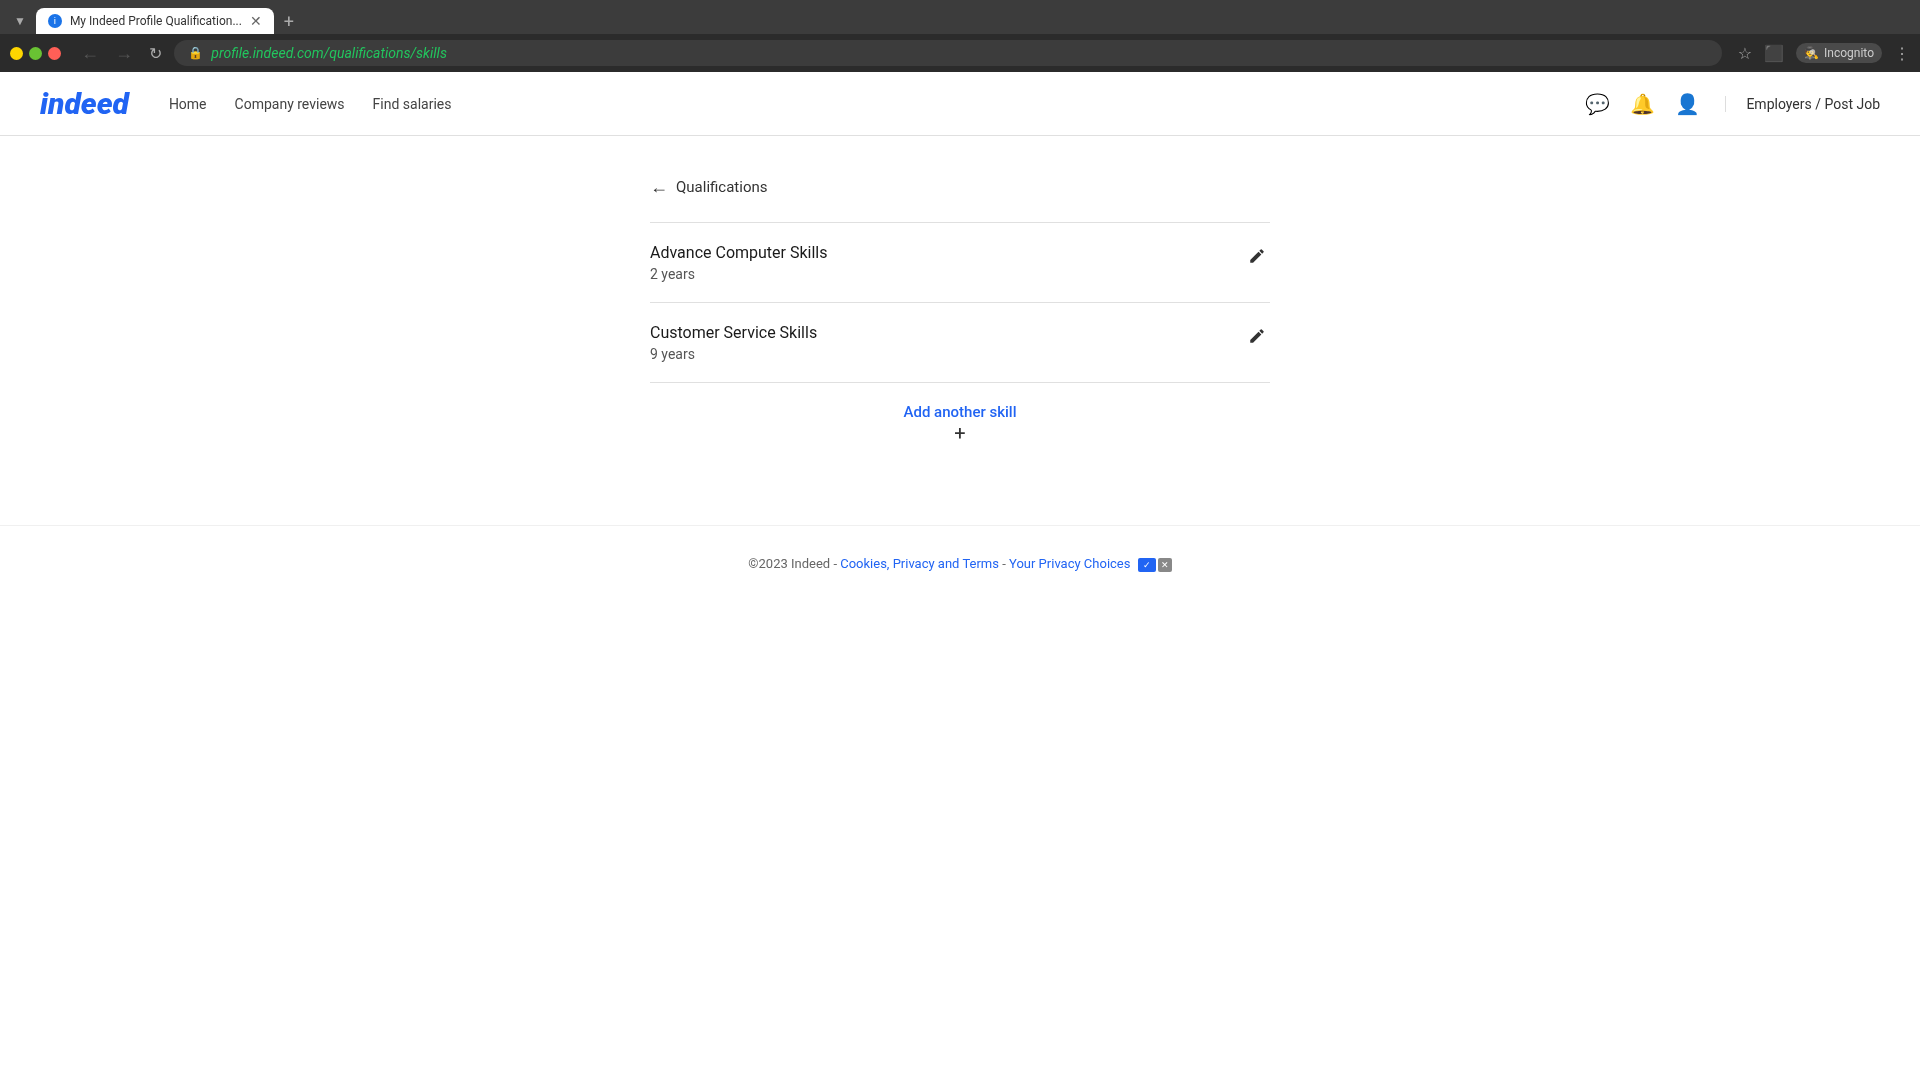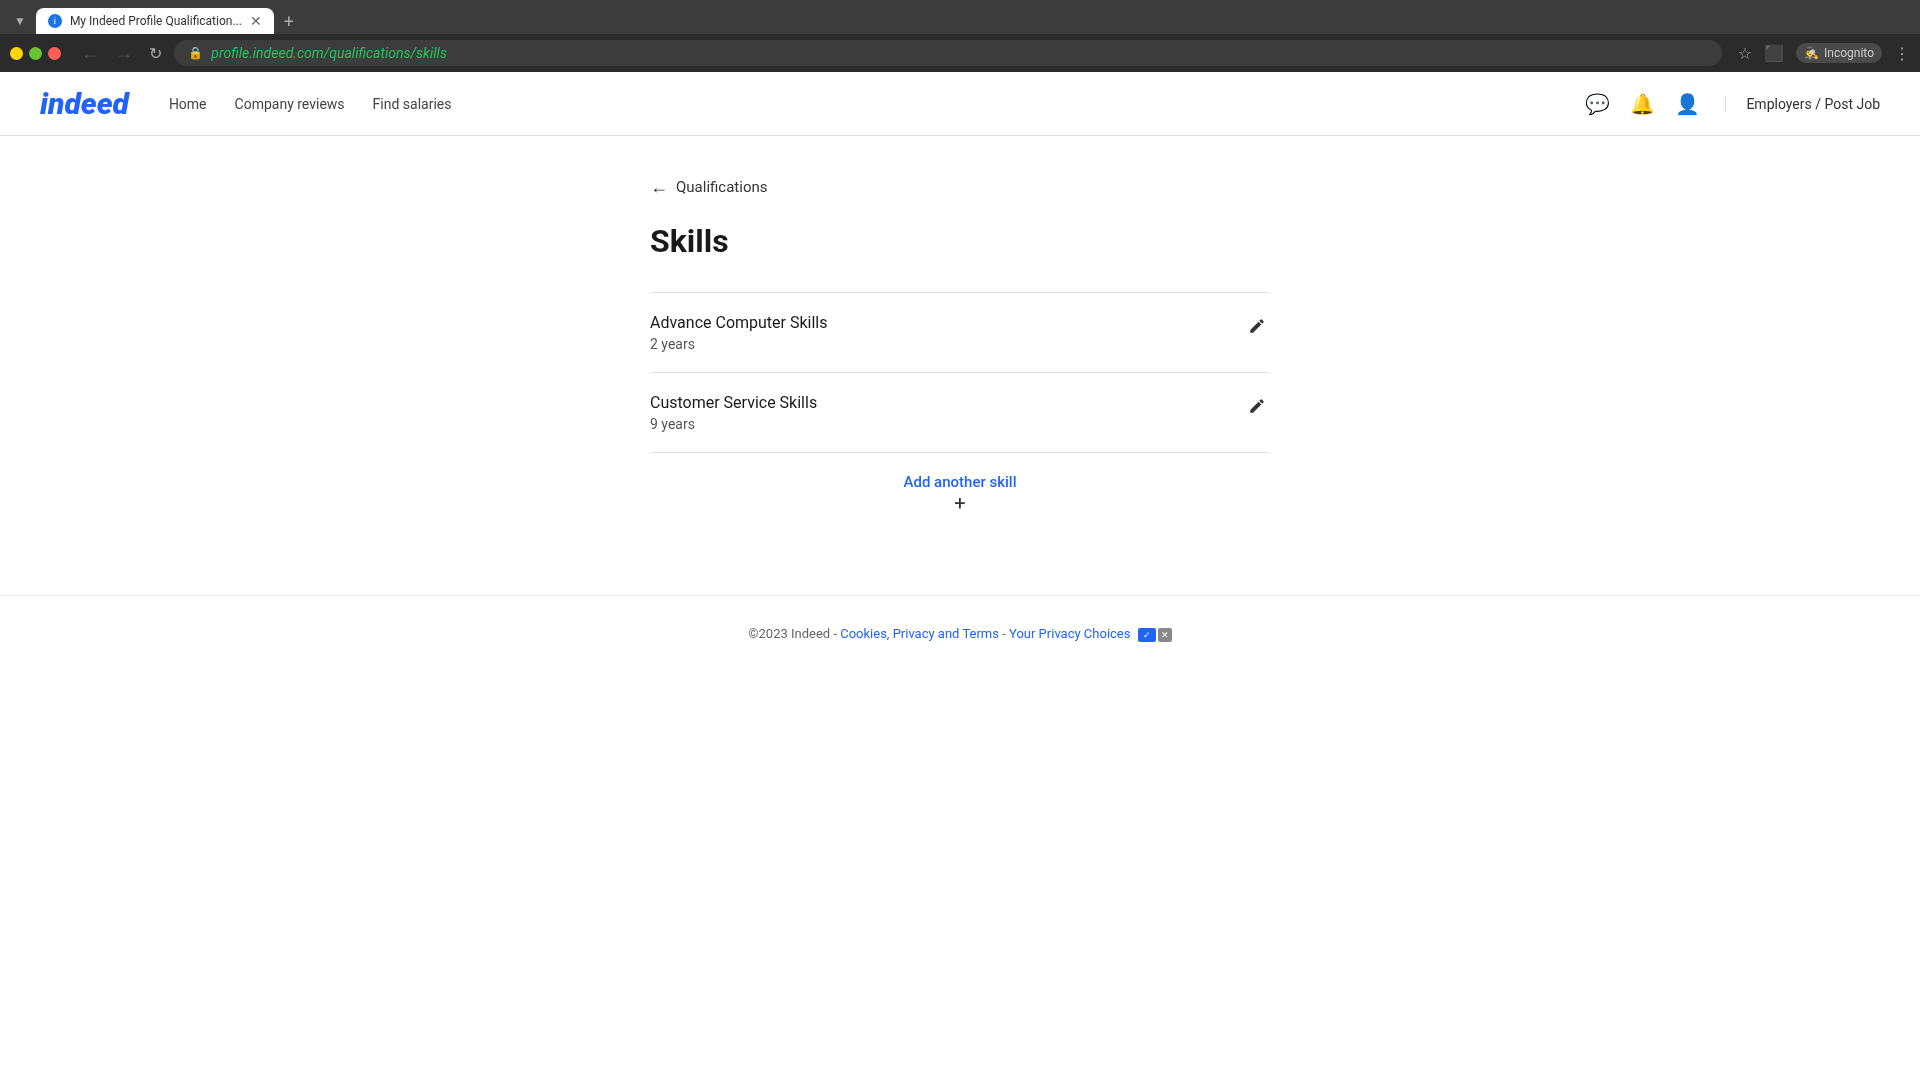--- a/index.html
+++ b/index.html
@@ -353,21 +353,20 @@
     <span class="employers-link">Employers / Post Job</span>
   </div>
 </header>
 
 <main class="main-content">
   <a class="back-link">
     <span class="back-arrow">←</span>
     <span>Qualifications</span>
   </a>
 
-  <h1 class="page-title">Skills</h1>
 
   <hr class="skills-divider">
 
   <div class="skill-item">
     <div class="skill-info">
       <div class="skill-name">Advance Computer Skills</div>
       <div class="skill-duration">2 years</div>
     </div>
     <button class="edit-btn pencil-icon" title="Edit">
       <svg viewBox="0 0 24 24" xmlns="http://www.w3.org/2000/svg">

